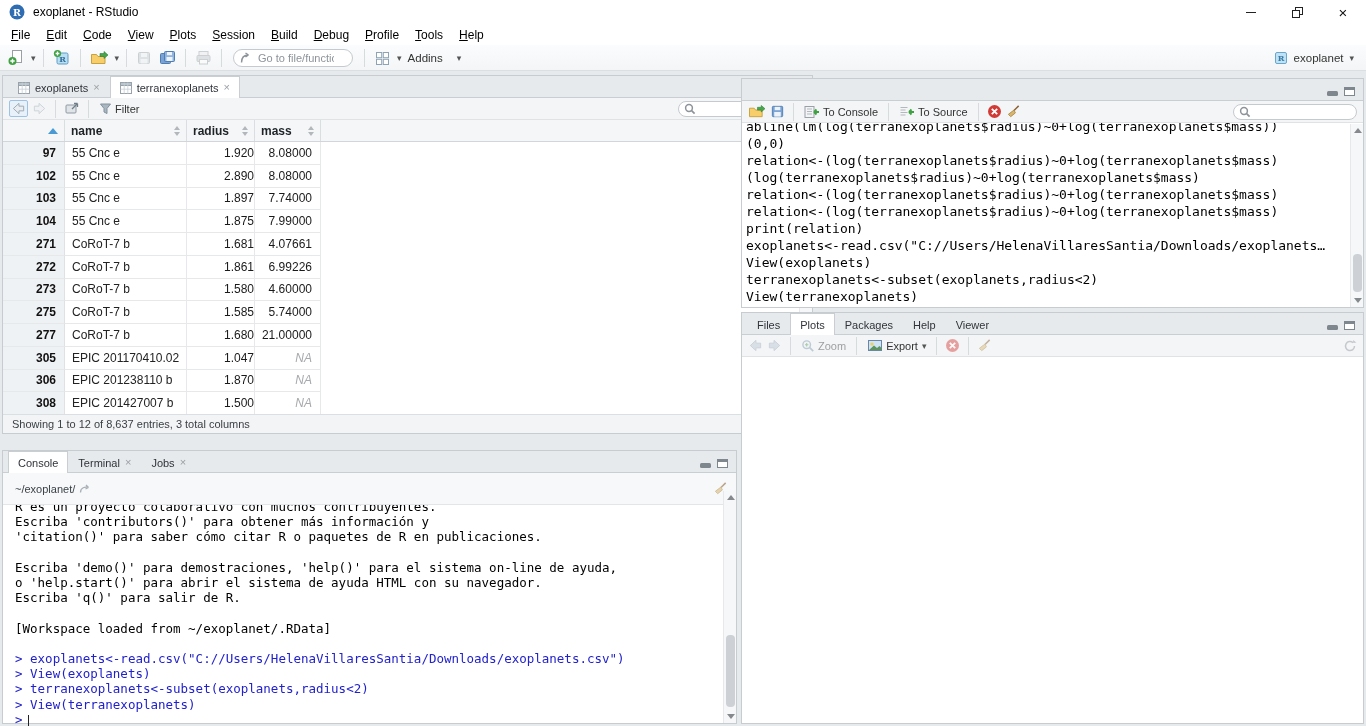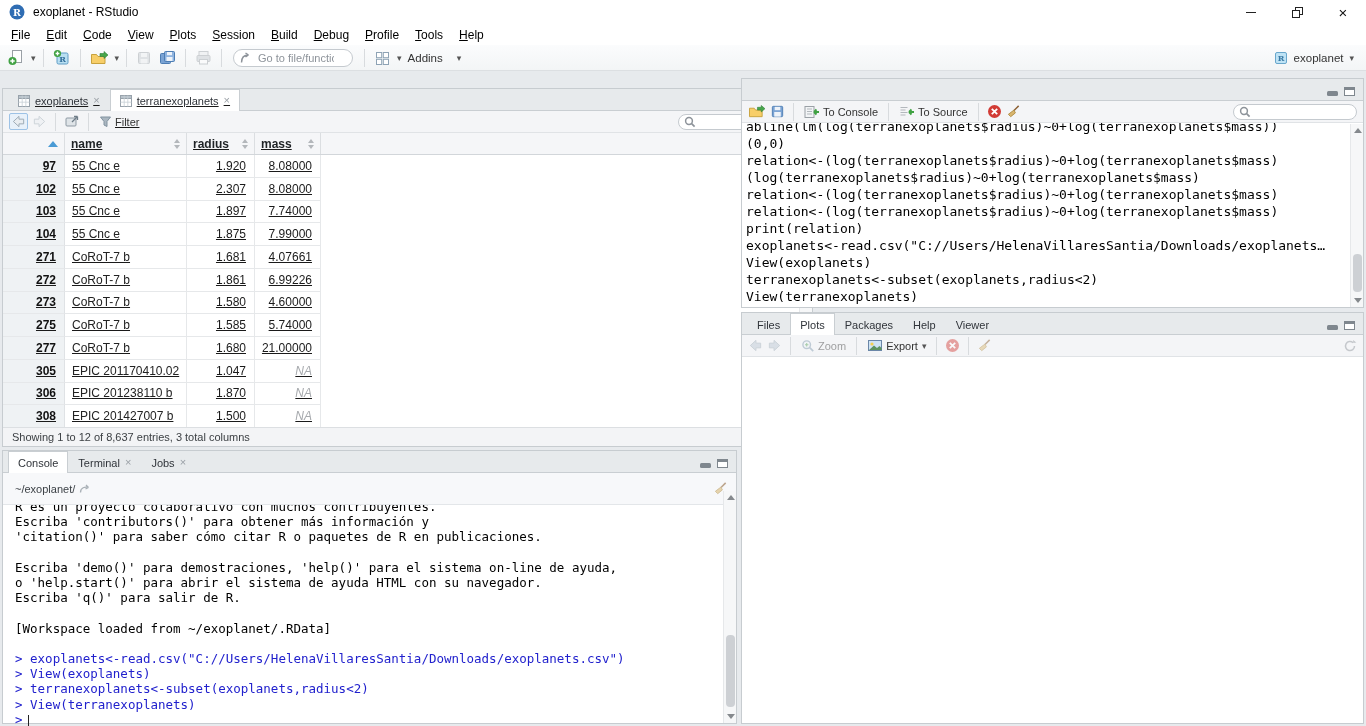--- a/index.html
+++ b/index.html
@@ -63,21 +63,21 @@
   .sort-asc { width:0; height:0; border-left:5px solid transparent; border-right:5px solid transparent; border-bottom:6px solid #4a9bd5; }
   .sortpair { margin-left:auto; display:flex; flex-direction:column; gap:2px; align-items:center; }
   .sortpair i { display:block; width:0; height:0; border-left:3.5px solid transparent; border-right:3.5px solid transparent; }
   .sortpair .up { border-bottom:4px solid #b3b7bb; }
   .sortpair .dn { border-top:4px solid #b3b7bb; }
   .gridrows { font-size:12px; }
   .grow { display:flex; height:22.75px; }
   .cell { display:flex; align-items:center; border-right:1px solid #e6e8ea; border-bottom:1px solid #e6e8ea; background:#fff; }
   .c-num { width:62px; justify-content:flex-end; padding-right:8px; background:#eff2f4; border-right:1px solid #dfe2e5; font-weight:bold; color:#111; }
   .c-name { width:122px; padding-left:7px; color:#222; }
-  .c-radius { width:68px; justify-content:flex-end; padding-right:8px; }
+  .c-radius { width:68px; justify-content:flex-end; padding-right:0; }
   .c-mass { width:66px; justify-content:flex-end; padding-right:8px; }
   .na { font-style:italic; color:#a6a9ad; }
   .viewer-status { position:absolute; left:0; right:0; bottom:0; height:19px; background:#f3f4f6; border-top:1px solid #dcdfe2;
     font-size:11px; color:#3c4044; display:flex; align-items:center; padding-left:9px; }
   
   .vscroll { position:absolute; width:13px; background:#f6f7f8; border-left:1px solid #e6e8ea; }
   .sb-arrow { position:absolute; left:0; width:13px; height:13px; display:flex; align-items:center; justify-content:center; }
   .tri-up { width:0; height:0; border-left:4px solid transparent; border-right:4px solid transparent; border-bottom:5px solid #85898d; }
   .tri-dn { width:0; height:0; border-left:4px solid transparent; border-right:4px solid transparent; border-top:5px solid #85898d; }
   .sb-thumb { position:absolute; left:1.5px; width:9px; background:#cdd0d4; border-radius:4px; }
@@ -209,21 +209,21 @@
       <rect x="2.5" y="2.5" width="11" height="11" rx="1.5" fill="#bfe3f5" stroke="#69a7cc"></rect>
       <text x="8" y="11" text-anchor="middle" font-family="DejaVu Serif,serif" font-size="8" fill="#3a7aa5" font-weight="bold">R</text>
     </svg>
     <span>exoplanet</span>
     <span class="caret">▾</span>
   </div>
 </div>
 
 <div class="workspace">
 
-  <div class="pane" style="left:2px; top:17px; width:811px; height:359px;text-decoration:underline;">
+  <div class="pane" style="left:2px; top:4px; width:811px; height:359px;">
     <div class="tabbar">
       <div style="display:flex;">
           <div class="tab">
             <svg class="ic" width="12" height="12" viewBox="0 0 12 12">
               <rect x="0.5" y="0.5" width="11" height="11" fill="#fff" stroke="#98a2ab"></rect>
               <rect x="0.5" y="0.5" width="11" height="3" fill="#b9c3cb" stroke="#98a2ab"></rect>
               <path d="M4.2 0.5 V11.5 M7.8 0.5 V11.5 M0.5 7.2 H11.5" stroke="#c8cfd5" stroke-width="0.8"></path>
             </svg>
             <span>exoplanets</span>
             <span class="x">×</span>
@@ -305,21 +305,21 @@
     <div class="gridrows">
         <div class="grow">
           <div class="cell c-num">97</div>
           <div class="cell c-name">55 Cnc e</div>
           <div class="cell c-radius">1.920</div>
           <div class="cell c-mass">8.08000</div>
         </div>
         <div class="grow">
           <div class="cell c-num">102</div>
           <div class="cell c-name">55 Cnc e</div>
-          <div class="cell c-radius">2.307</div>
+          <div class="cell c-radius">2.890</div>
           <div class="cell c-mass">8.08000</div>
         </div>
         <div class="grow">
           <div class="cell c-num">103</div>
           <div class="cell c-name">55 Cnc e</div>
           <div class="cell c-radius">1.897</div>
           <div class="cell c-mass">7.74000</div>
         </div>
         <div class="grow">
           <div class="cell c-num">104</div>

